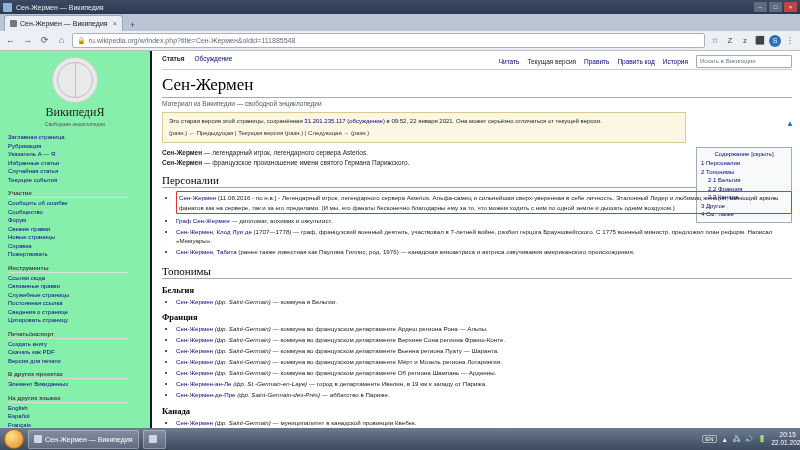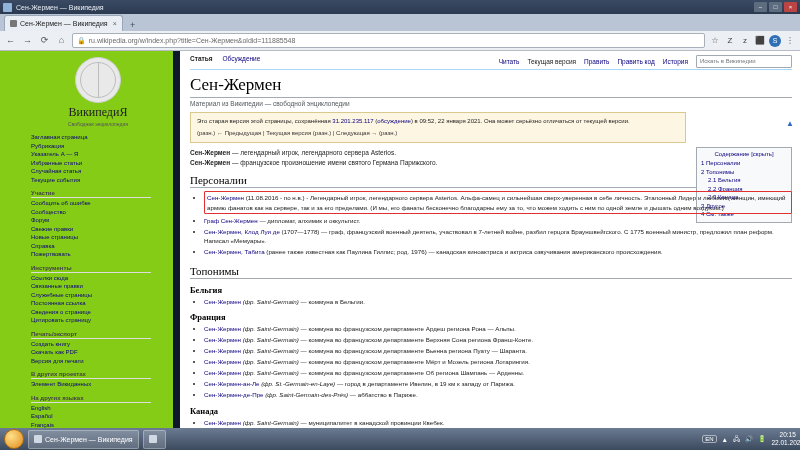--- a/index.html
+++ b/index.html
@@ -22,21 +22,21 @@
   .navbtn{width:13px;height:13px;color:#4a5563;font-size:9px;line-height:13px;text-align:center;}
   .urlbox{flex:1;height:13px;background:#fff;border:1px solid #a9b0ba;border-radius:2px;display:flex;align-items:center;padding:0 4px;font-size:7px;color:#333;gap:3px;}
   .lock{color:#2a8a3e;font-size:7px;}
   .url-dim{color:#6a6a6a;}
   .navbar .right{display:flex;align-items:center;gap:3px;}
   .chip{width:12px;height:12px;border-radius:2px;color:#444;font-size:8px;line-height:12px;text-align:center;}
   .chip.av{background:#2f6fb5;color:#fff;border-radius:50%;font-size:7px;}
 
   
   .page{position:relative;height:calc(450px - 14px - 17px - 19px - 22px);background:#fff;overflow:hidden;display:flex;}
-  .leftcol{width:150px;background:#84cc16;border-right:7px solid #0f172a;padding-top:2px;padding-left:23px;}
+  .leftcol{width:150px;background:#86efac;border-right:2px solid #0f172a;padding-top:2px;}
   .logo{width:150px;text-align:center;padding-top:4px;}
   .globe{width:44px;height:44px;border-radius:50%;background:#e9e9e9;border:1px solid #cfcfcf;margin:0 auto;position:relative;}
   .globe:before{content:"";position:absolute;inset:4px;border-radius:50%;border:1px solid #bdbdbd;}
   .globe:after{content:"";position:absolute;left:50%;top:4px;bottom:4px;width:1px;background:#bdbdbd;}
   .wmark{font-family:"Liberation Serif",serif;font-size:12px;color:#222;margin-top:2px;}
   .wsub{font-size:5px;color:#555;margin-top:1px;}
   .navsec{margin:6px 0 0 8px;}
   .navsec h6{font-size:6px;color:#444;font-weight:bold;margin:0 0 1px 0;border-bottom:1px solid #ddd;padding-bottom:1px;width:120px;}
   .navsec a{display:block;font-size:6px;color:#0b0080;text-decoration:none;line-height:8.5px;}
 

